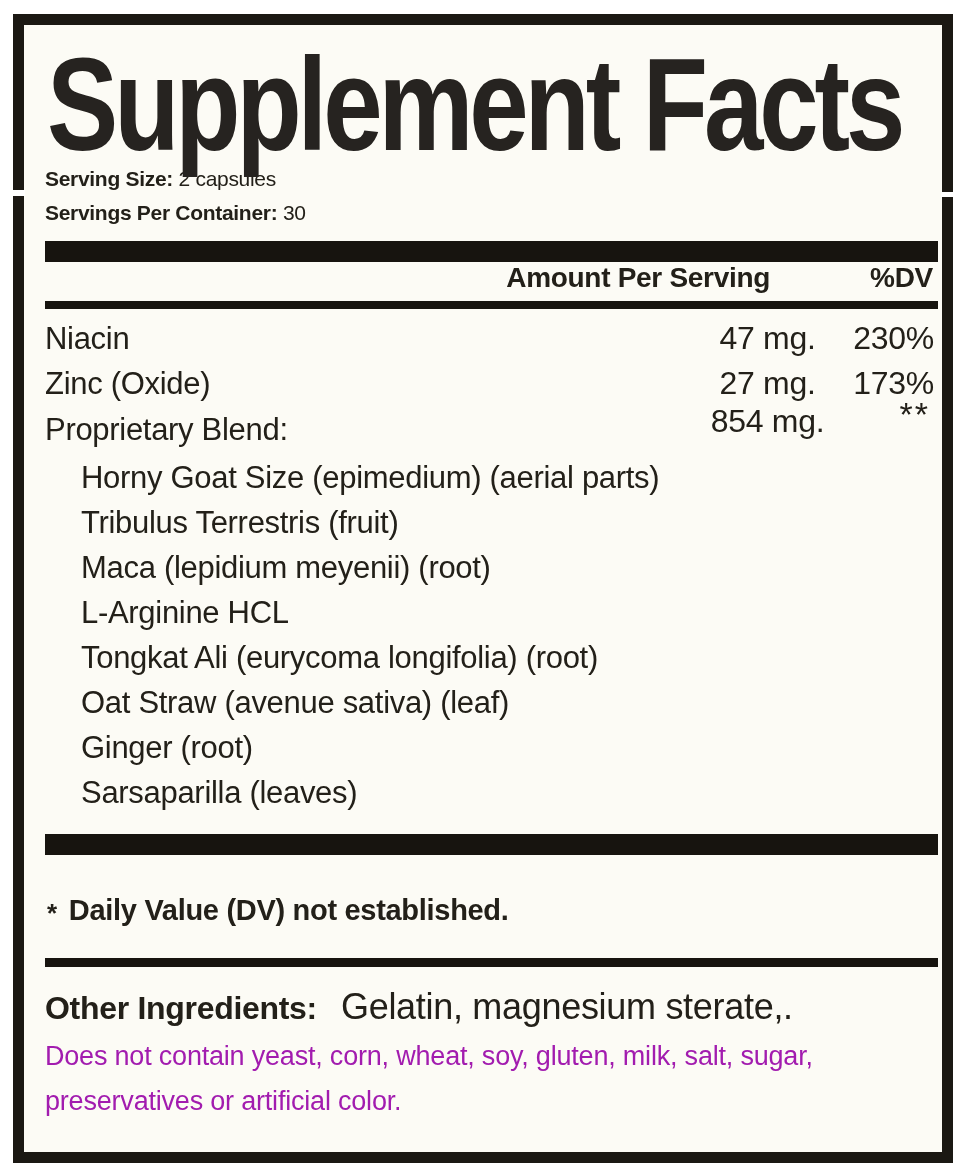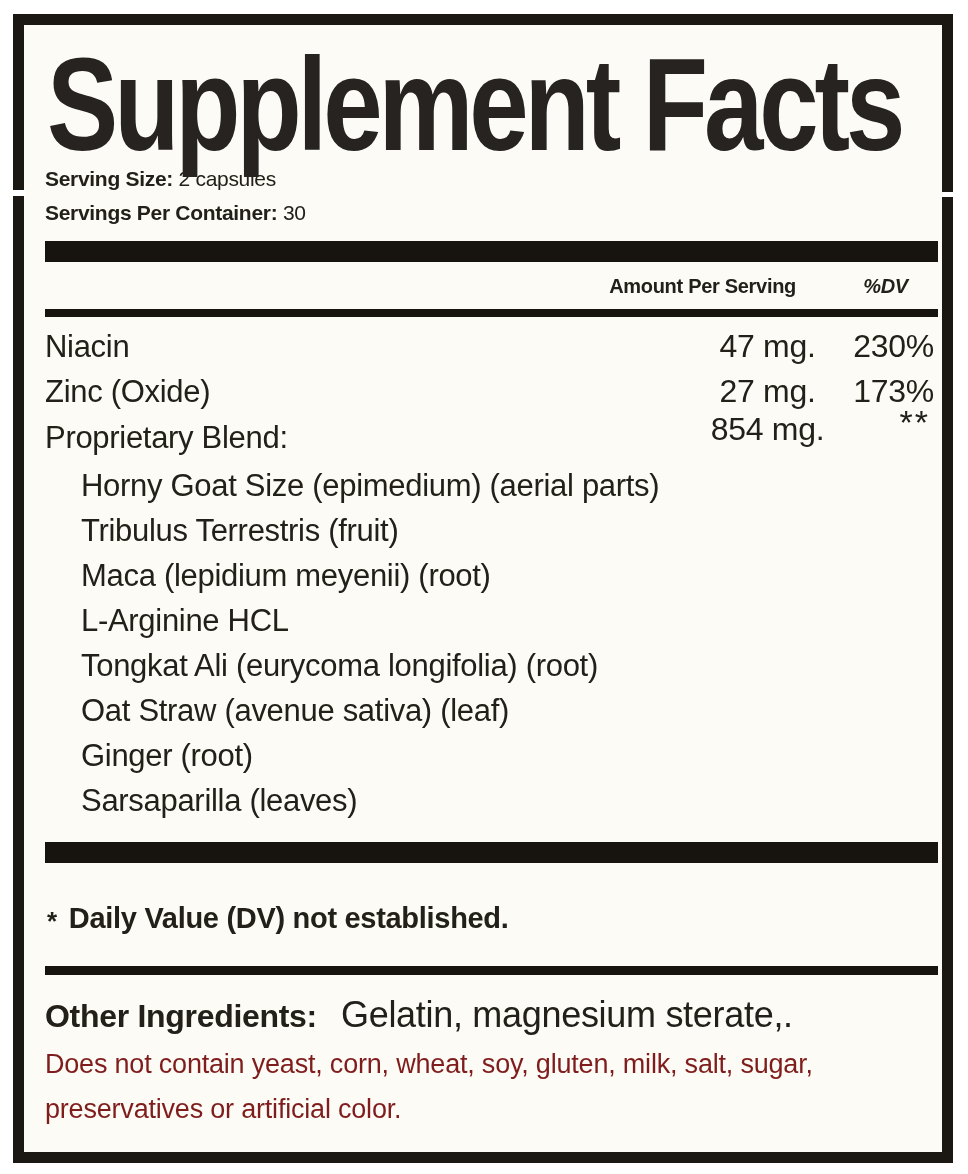--- a/index.html
+++ b/index.html
@@ -54,31 +54,31 @@
   .serving-line .lbl { font-weight: bold; }
   .serving-line .val { font-weight: normal; }
 
   .bar { background: #17140f; width: 100%; }
   .bar-thick-1 { height: 21px; margin-top: 11px; }
   .rule-thin   { height: 8px;  margin-top: 7px; }
   .bar-thick-2 { height: 21px; margin-top: 19px; }
   .bar-mid     { height: 9px;  margin-top: 31px; }
 
   .col-header {
-    margin-top: 8px;
     display: flex;
     justify-content: flex-end;
     align-items: baseline;
     font-weight: bold;
-    font-size: 20px;
+    font-size: 28px;
     line-height: 32px;
     letter-spacing: -0.3px;
+    gap: 26px;
   }
   .col-header .amount-head { margin-right: 42px; }
-  .col-header .dv-head { width: 100px; text-align: center; padding-right: 5px; font-style: italic; }
+  .col-header .dv-head { width: 100px; text-align: right; padding-right: 5px; }
 
   .nutrient-rows { margin-top: 7px; }
   .nutrient-row {
     display: flex;
     align-items: baseline;
     font-size: 32px;
     line-height: 45px;
     letter-spacing: -0.3px;
   }
   .nutrient-row .n-name { flex: 1 1 auto; font-size: 31px; }
@@ -125,21 +125,21 @@
   }
   .other-ing .lbl { font-weight: bold; }
   .other-ing .val { font-weight: normal; font-size: 36px; margin-left: 24px; }
 
   .disclaimer { margin-top: 9px; }
   .disclaimer-line {
     font-size: 27px;
     line-height: 45px;
     letter-spacing: -0.2px;
     white-space: nowrap;
-    color: #7f1d1d;
+    color: #a21caf;
   }
 </style>
 </head>
 <body>
 
 <div class="page">
   <div class="label-box">
 
     <div class="title">Supplement Facts</div>
 

